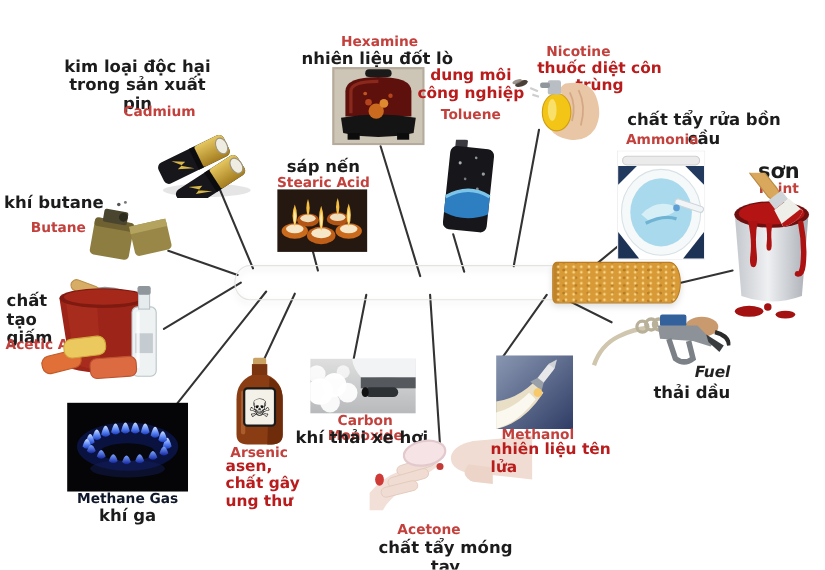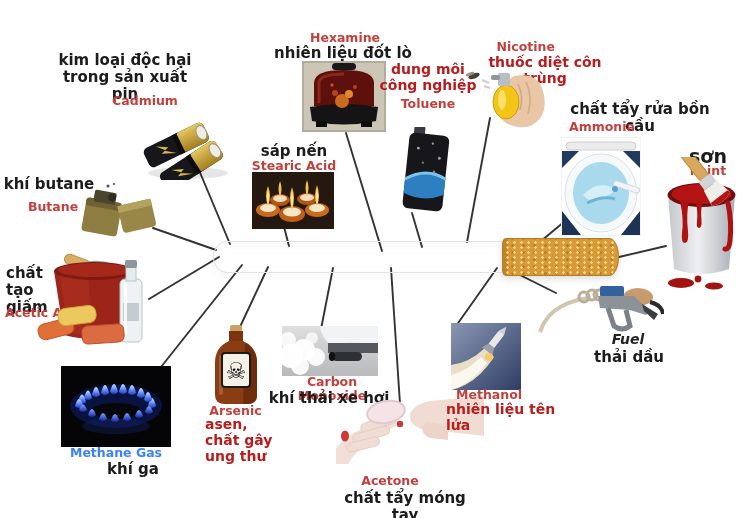--- a/index.html
+++ b/index.html
@@ -5,22 +5,22 @@
   html,body{margin:0;padding:0;background:#ffffff;}
   #canvas{
     position:relative;width:750px;height:518px;overflow:hidden;background:#ffffff;
     font-family:"DejaVu Sans","Liberation Sans",sans-serif;
   }
   .lines{position:absolute;left:0;top:0;}
   .lbl{position:absolute;font-weight:bold;text-align:center;line-height:1.14;white-space:normal;}
   .viet{color:#1c1c1c;font-size:15px;}
   .viet14{color:#b91c1c;font-size:14px;}
   .chem{color:#c2413d;font-size:12.5px;}
-  .darkcap{color:#3b82f6;font-size:12.5px;}
-  .fuel-lbl{color:#222;font-size:14px;font-style:italic;}
+  .darkcap{color:#0f172a;font-size:12.5px;}
+  .fuel-lbl{color:#222;font-size:14px;font-style:italic;text-align:right;}
   .ta-l{text-align:left;}
   .art{position:absolute;}
   
   .cigarette{position:absolute;left:213px;top:238px;width:406px;height:38px;
     filter:drop-shadow(0 3px 3px rgba(0,0,0,0.13));}
   .cig-body{position:absolute;left:0;top:3px;width:291px;height:32px;
     background:
       repeating-linear-gradient(90deg, rgba(0,0,0,0.025) 0 1px, rgba(0,0,0,0) 1px 4px),
       linear-gradient(180deg,#ffffff 0%,#fbfbf9 40%,#ececе8 78%,#dededa 100%);
     background:
@@ -306,21 +306,21 @@
         <path d="M84 46 Q88 34 92 46 Q88 50 84 46 Z"></path>
         <path d="M74 50 Q78 38 82 50 Q78 54 74 50 Z"></path>
         <path d="M62 53 Q66 41 70 53 Q66 57 62 53 Z"></path>
         <path d="M50 54 Q54 42 58 54 Q54 58 50 54 Z"></path>
         <path d="M38 53 Q42 41 46 53 Q42 57 38 53 Z"></path>
         <path d="M27 49 Q31 37 35 49 Q31 53 27 49 Z"></path>
         <path d="M18 44 Q22 33 26 44 Q22 48 18 44 Z"></path>
       </g>
     </svg>
     <div class="lbl darkcap" style="left:61px;top:446px;width:110px;">Methane Gas</div>
-    <div class="lbl viet" style="left:78px;top:461px;width:110px;">khí ga</div>
+    <div class="lbl viet" style="left:61px;top:461px;width:110px;">khí ga</div>
   </div>
 
   <div>
     <svg class="art" style="left:211px;top:325px;" width="50" height="82" viewBox="0 0 50 82">
       <rect x="19" y="0" width="12" height="8" rx="2" fill="#c9a264"></rect>
       <rect x="18" y="6" width="14" height="12" fill="#7a3410"></rect>
       <path d="M18 16 Q4 22 4 38 L4 70 Q4 79 14 79 L36 79 Q46 79 46 70 L46 38 Q46 22 32 16 Z" fill="#8a3c12"></path>
       <path d="M34 18 Q46 24 46 38 L46 70 Q46 79 36 79 L32 79 Z" fill="#6f2c0a"></path>
       <rect x="8" y="30" width="4" height="40" rx="2" fill="#b86a38" opacity="0.7"></rect>
       <rect x="11" y="28" width="28" height="34" rx="3" fill="#f4f1e8" stroke="#1a1a1a" stroke-width="2"></rect>

